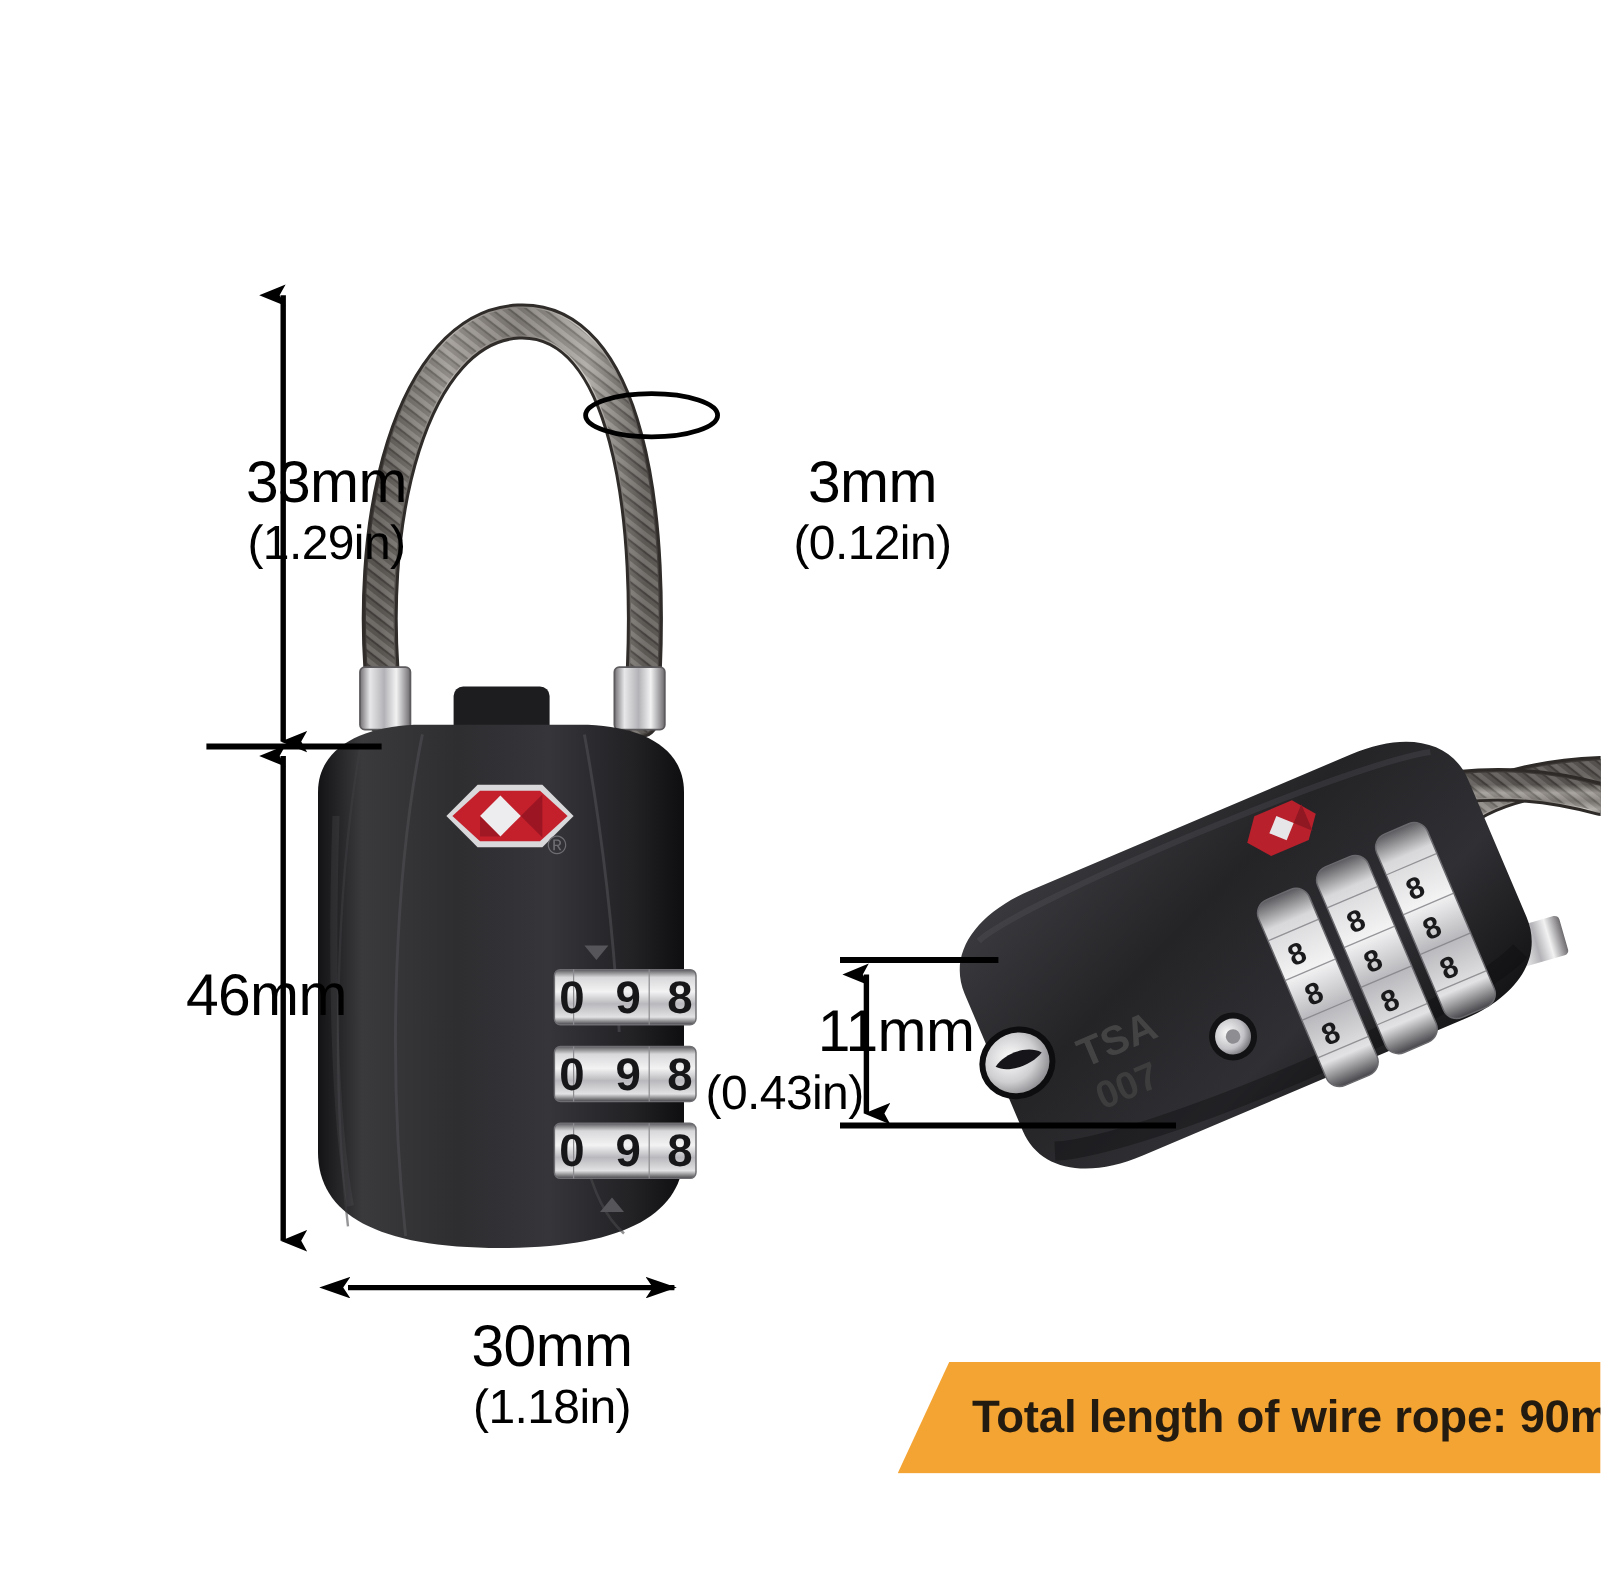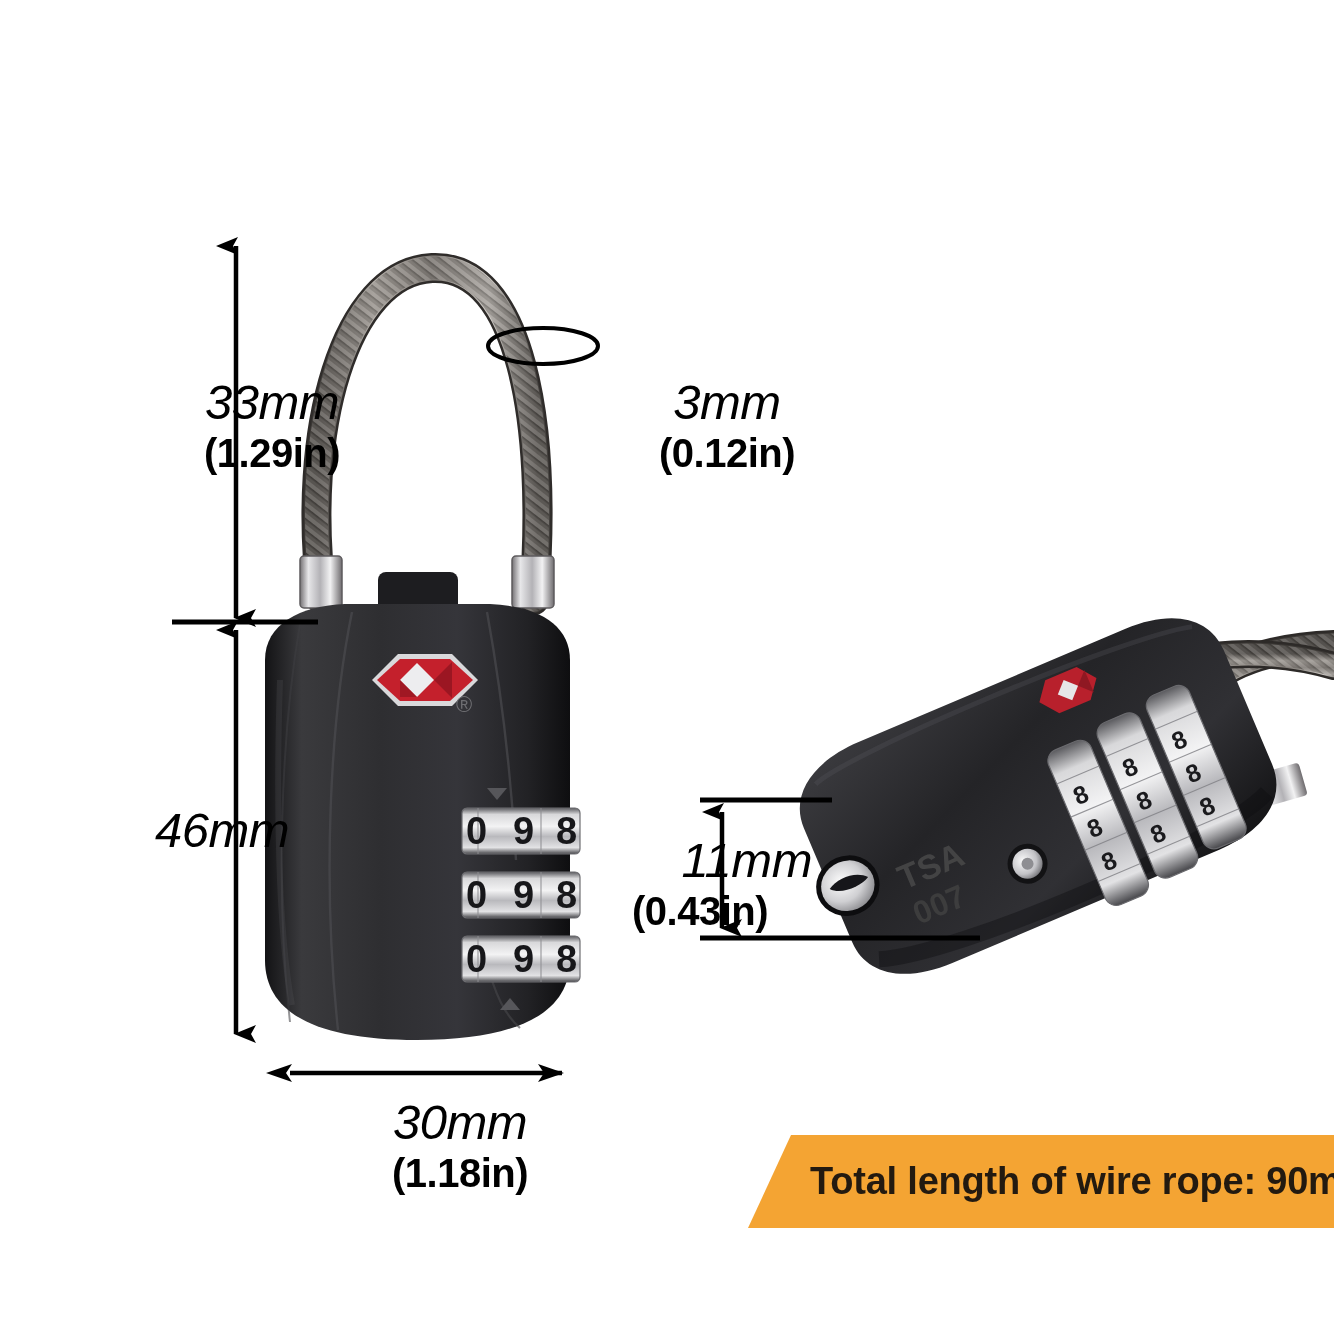--- a/index.html
+++ b/index.html
@@ -33,38 +33,37 @@
     color: #000000;
     line-height: 1.0;
     white-space: nowrap;
     user-select: none;
   }
   .dim .mm {
     font-size: 49px;
     font-weight: 400;
     letter-spacing: -0.5px;
     display: block;
-    font-style: italic;
   }
   .dim .in {
     font-size: 40px;
-    font-weight: 700;
+    font-weight: 400;
     letter-spacing: -0.5px;
     display: block;
     margin-top: 6px;
   }
 
   #dim-height-cable { left: 136px; top: 378px; width: 272px; }
   #dim-cable-dia    { left: 617px; top: 378px; width: 220px; }
   #dim-body-height  { left: 96px;  top: 806px; width: 252px; }
   #dim-body-depth   { left: 588px; top: 836px; width: 230px; }
   #dim-body-width   { left: 320px; top: 1098px; width: 280px; }
 
   #dim-body-depth .mm { text-align: right; padding-right: 6px; }
-  #dim-body-depth .in { text-align: center; padding-right: 6px; }
+  #dim-body-depth .in { text-align: left; padding-right: 6px; }
 
   
   #banner {
     position: absolute;
     left: 748px;
     top: 1135px;
     width: 586px;
     height: 93px;
     background: #f4a433;
     clip-path: polygon(43px 0, 100% 0, 100% 100%, 0 100%);

